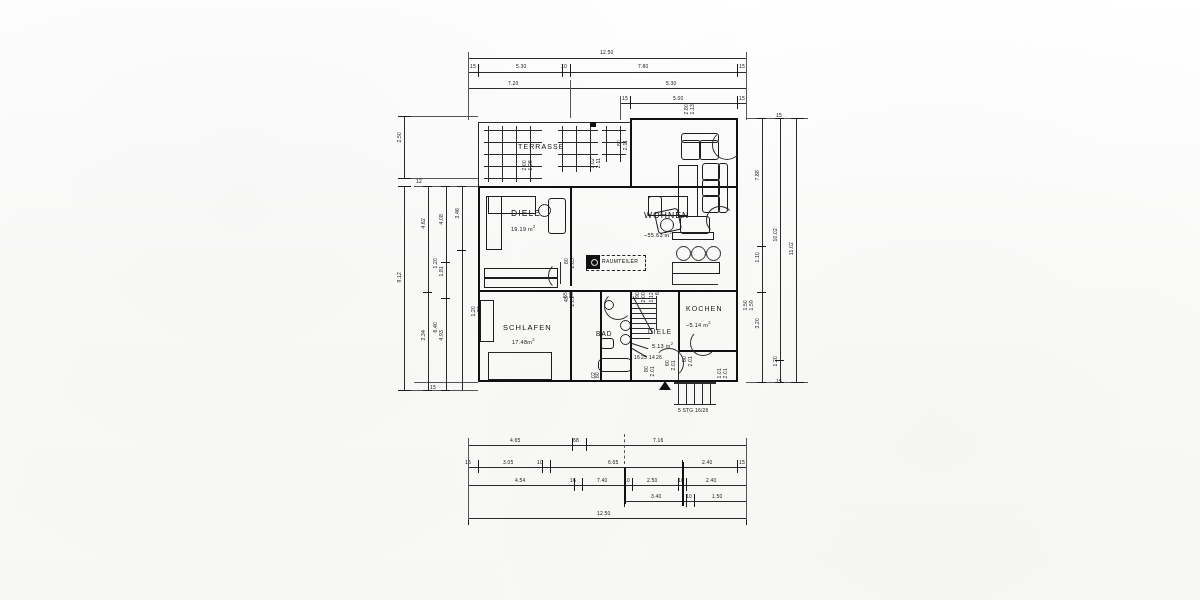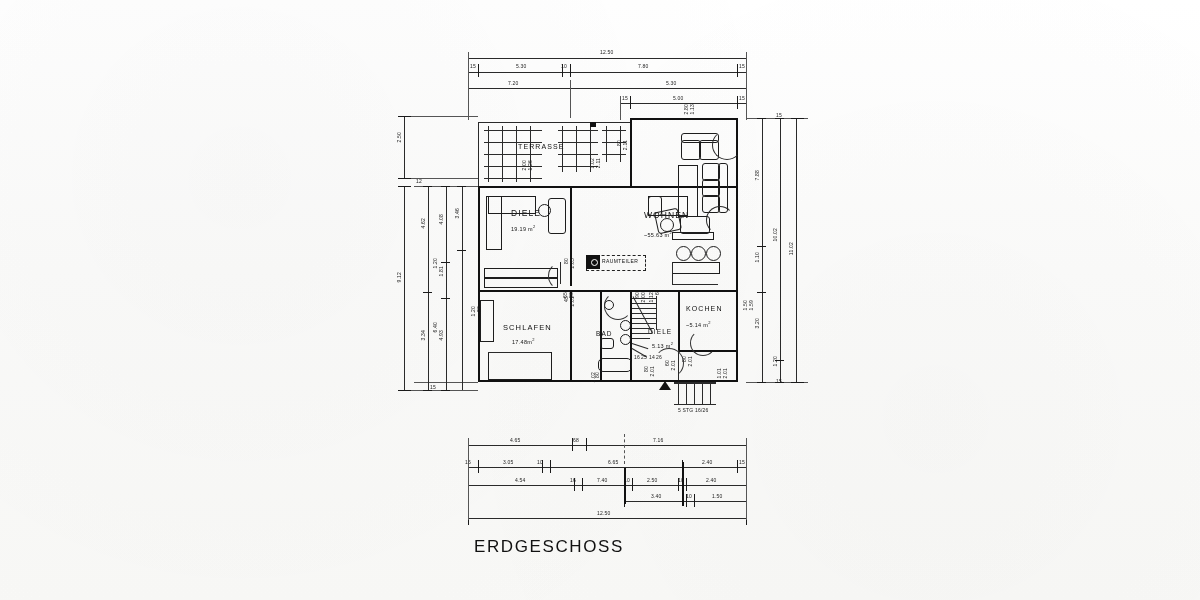--- a/index.html
+++ b/index.html
@@ -435,15 +435,14 @@
     <div class="tick lg" style="left:746px;top:512px;"></div>
     <div class="dim" style="left:597px;top:510px;">12.50</div>
 
     <div class="ln v lite" style="left:468px;top:438px;height:82px;"></div>
     <div class="ln v lite" style="left:746px;top:438px;height:82px;"></div>
     <div class="ln v2 wall" style="left:624px;top:468px;height:36px;"></div>
     <div class="ln v2 wall" style="left:682px;top:462px;height:44px;"></div>
     <div class="dash-v" style="left:624px;top:434px;height:30px;"></div>
   </div>
 
-  <div id="title" style="left:474px;top:537px;">ERDGESCHOSS</div>
 
 </div>
 
 </body></html>

